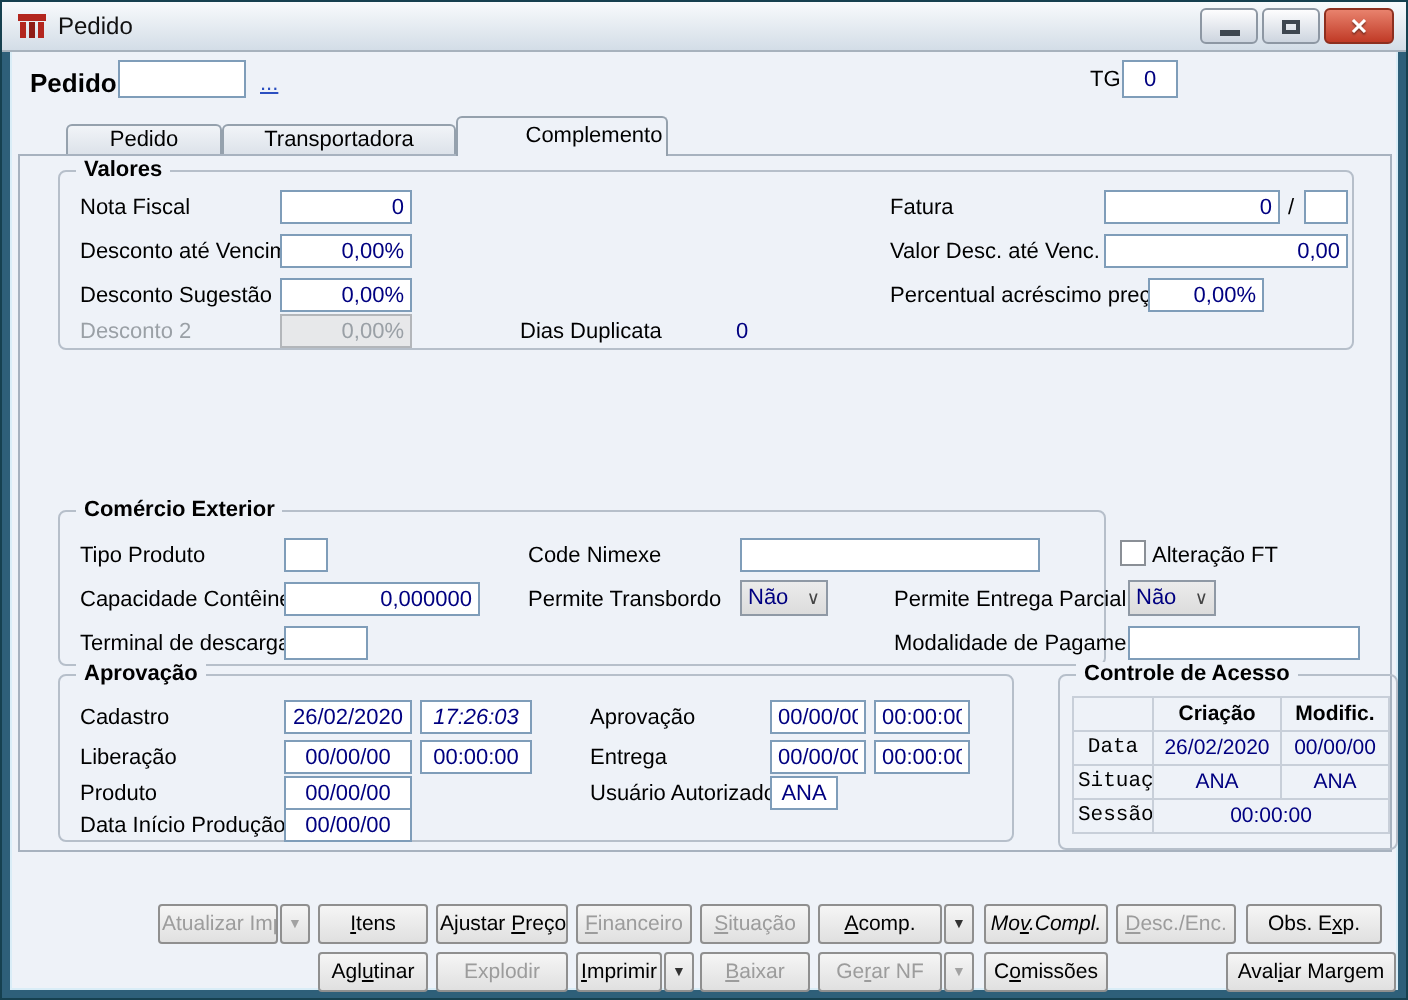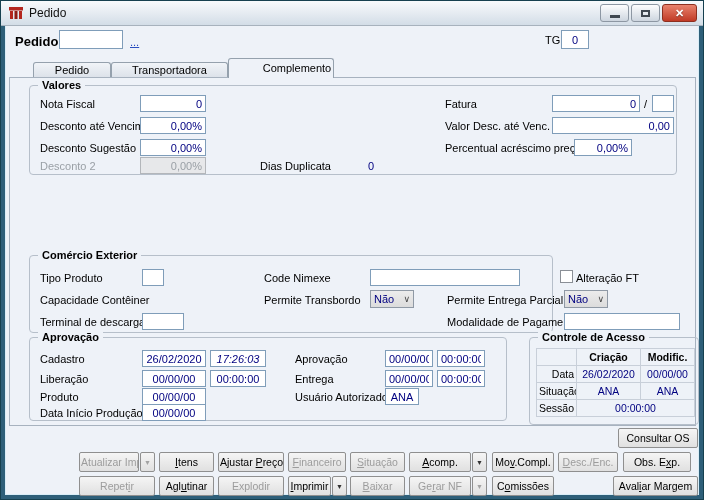--- a/index.html
+++ b/index.html
@@ -53,21 +53,21 @@
   .combo{position:absolute;height:18px;box-sizing:border-box;border:1px solid #8f99a5;background:linear-gradient(#ececec,#dcdcdc);
     display:flex;align-items:center;font-size:11px;color:var(--navy);padding:0 3px;}
   .combo .chev{margin-left:auto;font-size:9px;color:#444;padding-left:3px;}
   .combo.dis{background:#e0e1e3;}
   
   .chk{position:absolute;width:13px;height:13px;box-sizing:border-box;border:1px solid #8a8f96;background:#fff;}
   
   .tbl{position:absolute;display:grid;grid-template-columns:40px 64px 54px;border-top:1px solid #c8cfd9;border-left:1px solid #c8cfd9;font-size:10.5px;}
   .tbl .c{border-right:1px solid #c8cfd9;border-bottom:1px solid #c8cfd9;height:16px;line-height:16px;padding:0 2px;box-sizing:content-box;white-space:nowrap;overflow:hidden;}
   .tbl .hdr{font-weight:bold;text-align:center;color:#000;}
-  .tbl .lab{color:#000;text-align:right;}
+  .tbl .lab{color:#000;text-align:center;font-family:Liberation Mono, monospace;}
   .tbl .valc{color:var(--navy);text-align:center;}
   .tbl .span2{grid-column:2/4;}
   
   .btn{position:absolute;height:20px;box-sizing:border-box;border:1px solid #8f8f8f;border-radius:2px;
     background:linear-gradient(#f5f5f5,#e0e0e0);font-family:"Liberation Sans",sans-serif;font-size:10.5px;
     color:#000;text-align:center;line-height:18px;white-space:nowrap;overflow:hidden;padding:0 1px;}
   .btn.dis{color:#9c9c9c;}
   .btn u{text-underline-offset:1px;}
   .btn.arrow{font-size:7px;line-height:19px;color:#333;}
   .btn.arrow.dis{color:#a2a2a2;}
@@ -163,20 +163,21 @@
   <div class="grp" style="left:28px;top:254px;width:524px;height:78px;">
     <span class="grp-title">Comércio Exterior</span>
     <span class="lbl" style="left:10px;top:16px;">Tipo Produto</span>
     <input class="fld" style="left: 112px; top: 13px; width: 22px;" value="">
     <span class="lbl" style="left:234px;top:16px;">Code Nimexe</span>
     <input class="fld" style="left: 340px; top: 13px; width: 150px;" value="">
     <span class="chk" style="left:530px;top:14px;"></span>
     <span class="lbl" style="left:546px;top:16px;">Alteração FT</span>
 
     <span class="lbl" style="left:10px;top:38px;">Capacidade Contêiner</span>
+    <input class="fld right" style="left: 112px; top: 35px; width: 98px;" value="0,000000">
     <span class="lbl" style="left:234px;top:38px;">Permite Transbordo</span>
     <div class="combo" style="left:340px;top:34px;width:44px;">
       <span>Não</span>
       <span class="chev">∨</span>
     </div>
     <span class="lbl" style="left:417px;top:38px;">Permite Entrega Parcial</span>
     <div class="combo" style="left:534px;top:34px;width:44px;">
       <span>Não</span>
       <span class="chev">∨</span>
     </div>
@@ -225,35 +226,33 @@
 
       <div class="c lab">Situação</div>
       <div class="c valc">ANA</div>
       <div class="c valc">ANA</div>
 
       <div class="c lab">Sessão</div>
       <div class="c valc span2">00:00:00</div>
     </div>
   </div>
 
-  <div class="btn" style="left:617px;top:427px;width:80px;">Consultar OS</div>
 
   <div class="btn dis" style="left:78px;top:451px;width:60px;">Atualizar Imp</div>
   <div class="btn arrow dis" style="left:139px;top:451px;width:15px;">▼</div>
   <div class="btn" style="left:158px;top:451px;width:55px;"><u>I</u>tens</div>
   <div class="btn" style="left:217px;top:451px;width:66px;">Ajustar <u>P</u>reços</div>
   <div class="btn dis" style="left:287px;top:451px;width:58px;"><u>F</u>inanceiro</div>
   <div class="btn dis" style="left:349px;top:451px;width:55px;"><u>S</u>ituação</div>
   <div class="btn" style="left:408px;top:451px;width:62px;"><u>A</u>comp.</div>
   <div class="btn arrow" style="left:471px;top:451px;width:15px;">▼</div>
-  <div class="btn" style="left:491px;top:451px;width:62px;">Mo<u>v</u>.Compl.</div>
+  <div class="btn" style="left:491px;top:451px;width:62px;font-style:italic;">Mo<u>v</u>.Compl.</div>
   <div class="btn dis" style="left:557px;top:451px;width:60px;"><u>D</u>esc./Enc.</div>
   <div class="btn" style="left:622px;top:451px;width:68px;">Obs. E<u>x</u>p.</div>
 
-  <div class="btn dis" style="left:78px;top:475px;width:76px;">Repet<u>i</u>r</div>
   <div class="btn" style="left:158px;top:475px;width:55px;">Agl<u>u</u>tinar</div>
   <div class="btn dis" style="left:217px;top:475px;width:66px;">Explodir</div>
   <div class="btn" style="left:287px;top:475px;width:43px;"><u>I</u>mprimir</div>
   <div class="btn arrow" style="left:331px;top:475px;width:15px;">▼</div>
   <div class="btn dis" style="left:349px;top:475px;width:55px;"><u>B</u>aixar</div>
   <div class="btn dis" style="left:408px;top:475px;width:62px;">Ge<u>r</u>ar NF</div>
   <div class="btn arrow dis" style="left:471px;top:475px;width:15px;">▼</div>
   <div class="btn" style="left:491px;top:475px;width:62px;">C<u>o</u>missões</div>
   <div class="btn" style="left:612px;top:475px;width:85px;">Aval<u>i</u>ar Margem</div>
 </div>

